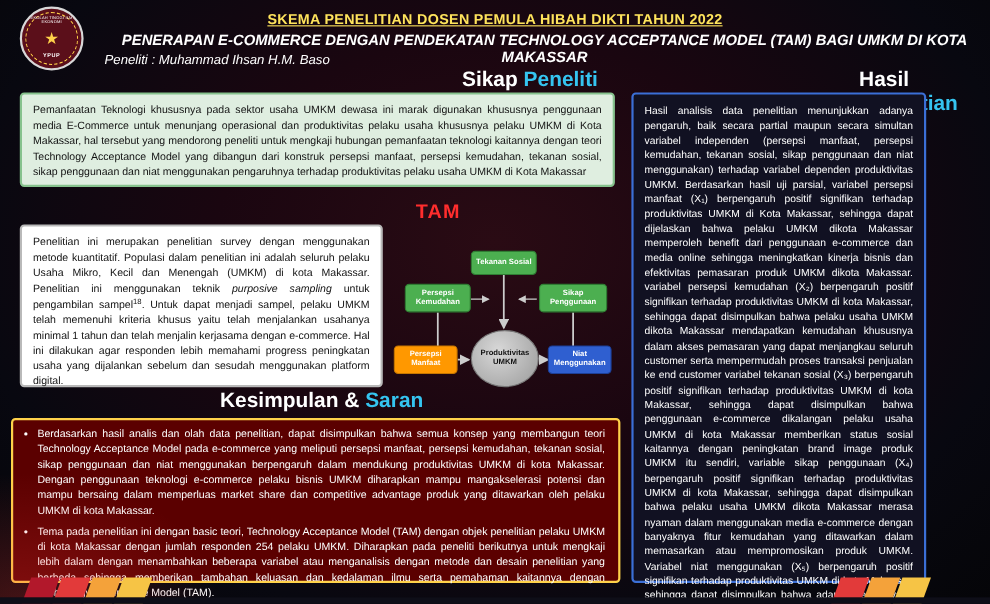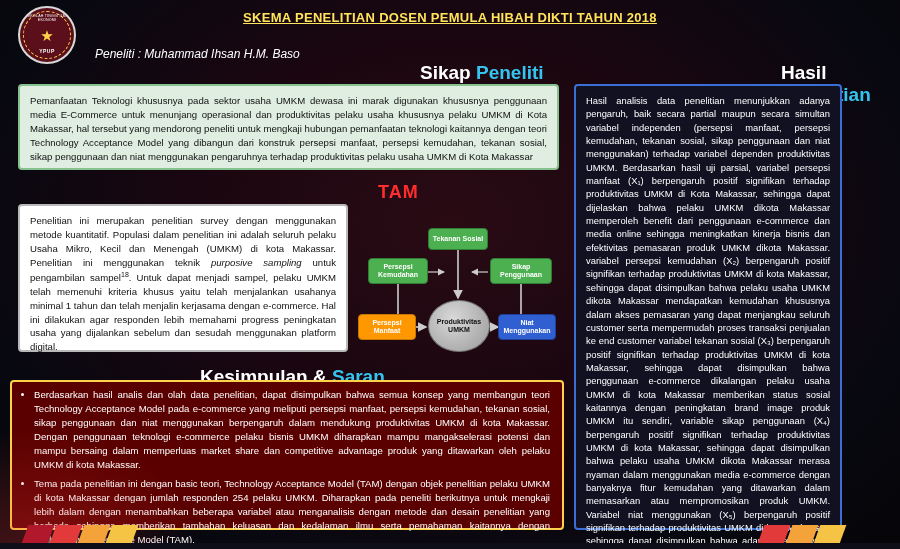--- a/index.html
+++ b/index.html
@@ -161,21 +161,22 @@
 <div class="poster">
 
   <div class="header">
     <div class="logo">
       <div class="ring">
         <div class="ltop">SEKOLAH TINGGI ILMU EKONOMI</div>
         <div class="star">★</div>
         <div class="lname">YPUP</div>
       </div>
     </div>
-    <div class="hdr-title">SKEMA PENELITIAN DOSEN PEMULA HIBAH DIKTI TAHUN 2018</div>
+    <div class="hdr-title">SKEMA PENELITIAN DOSEN PEMULA HIBAH DIKTI TAHUN 2022</div>
+    <div class="hdr-sub">PENERAPAN E-COMMERCE DENGAN PENDEKATAN TECHNOLOGY ACCEPTANCE MODEL (TAM) BAGI UMKM DI KOTA MAKASSAR</div>
     <div class="hdr-peneliti">Peneliti : Muhammad Ihsan H.M. Baso</div>
   </div>
 
   <div class="sec-h" style="left:420px; top:62px;">
     <span class="w1">Sikap</span>
     <span class="w2">Peneliti</span>
   </div>
   <div class="panel p-latar">Pemanfaatan Teknologi khususnya pada sektor usaha UMKM dewasa ini marak digunakan khususnya penggunaan media E-Commerce untuk menunjang operasional dan produktivitas pelaku usaha khususnya pelaku UMKM di Kota Makassar, hal tersebut yang mendorong peneliti untuk mengkaji hubungan pemanfaatan teknologi kaitannya dengan teori Technology Acceptance Model yang dibangun dari konstruk persepsi manfaat, persepsi kemudahan, tekanan sosial, sikap penggunaan dan niat menggunakan pengaruhnya terhadap produktivitas pelaku usaha UMKM di Kota Makassar</div>
 
   <div class="panel p-metode">
@@ -199,21 +200,21 @@
       <path d="M136,96 L120,96" stroke="#cccccc" stroke-width="1.2" fill="none" marker-end="url(#ah)"></path>
     </svg>
     <div class="node n-tekanan">Tekanan Sosial</div>
     <div class="node n-persepsi-kem">Persepsi Kemudahan</div>
     <div class="node n-sikap">Sikap Penggunaan</div>
     <div class="node n-persepsi-man">Persepsi Manfaat</div>
     <div class="node n-niat">Niat Menggunakan</div>
     <div class="node n-core">Produktivitas UMKM</div>
   </div>
 
-  <div class="sec-h" style="left:200px; top:366px;">
+  <div class="sec-h" style="left:200px; top:354px;">
     <span class="w1">Kesimpulan &amp;</span>
     <span class="w2">Saran</span>
   </div>
   <div class="panel p-kesimpulan">
     <ul>
       <li>Berdasarkan hasil analis dan olah data penelitian, dapat disimpulkan bahwa semua konsep yang membangun teori Technology Acceptance Model pada e-commerce yang meliputi persepsi manfaat, persepsi kemudahan, tekanan sosial, sikap penggunaan dan niat menggunakan berpengaruh dalam mendukung produktivitas UMKM di kota Makassar. Dengan penggunaan teknologi e-commerce pelaku bisnis UMKM diharapkan mampu mangakselerasi potensi dan mampu bersaing dalam memperluas market share dan competitive advantage produk yang ditawarkan oleh pelaku UMKM di kota Makassar.</li>
       <li>Tema pada penelitian ini dengan basic teori, Technology Acceptance Model (TAM) dengan objek penelitian pelaku UMKM di kota Makassar dengan jumlah responden 254 pelaku UMKM. Diharapkan pada peneliti berikutnya untuk mengkaji lebih dalam dengan menambahkan beberapa variabel atau menganalisis dengan metode dan desain penelitian yang berbeda sehingga memberikan tambahan keluasan dan kedalaman ilmu serta pemahaman kaitannya dengan Technology Acceptance Model (TAM).</li>
     </ul>
   </div>
 

